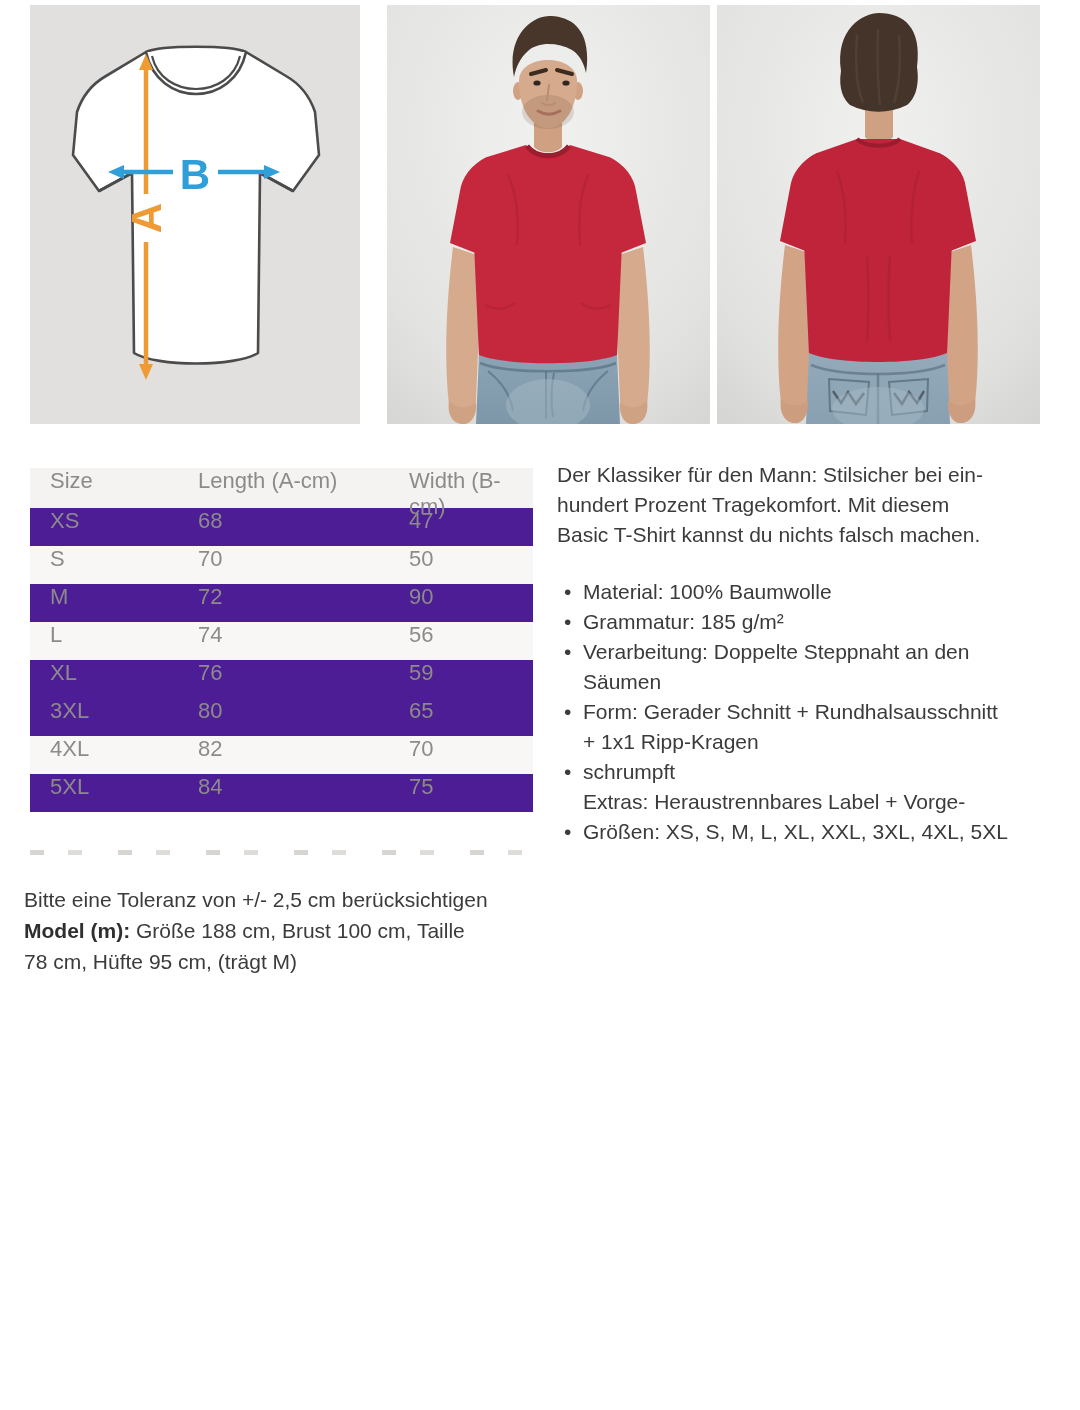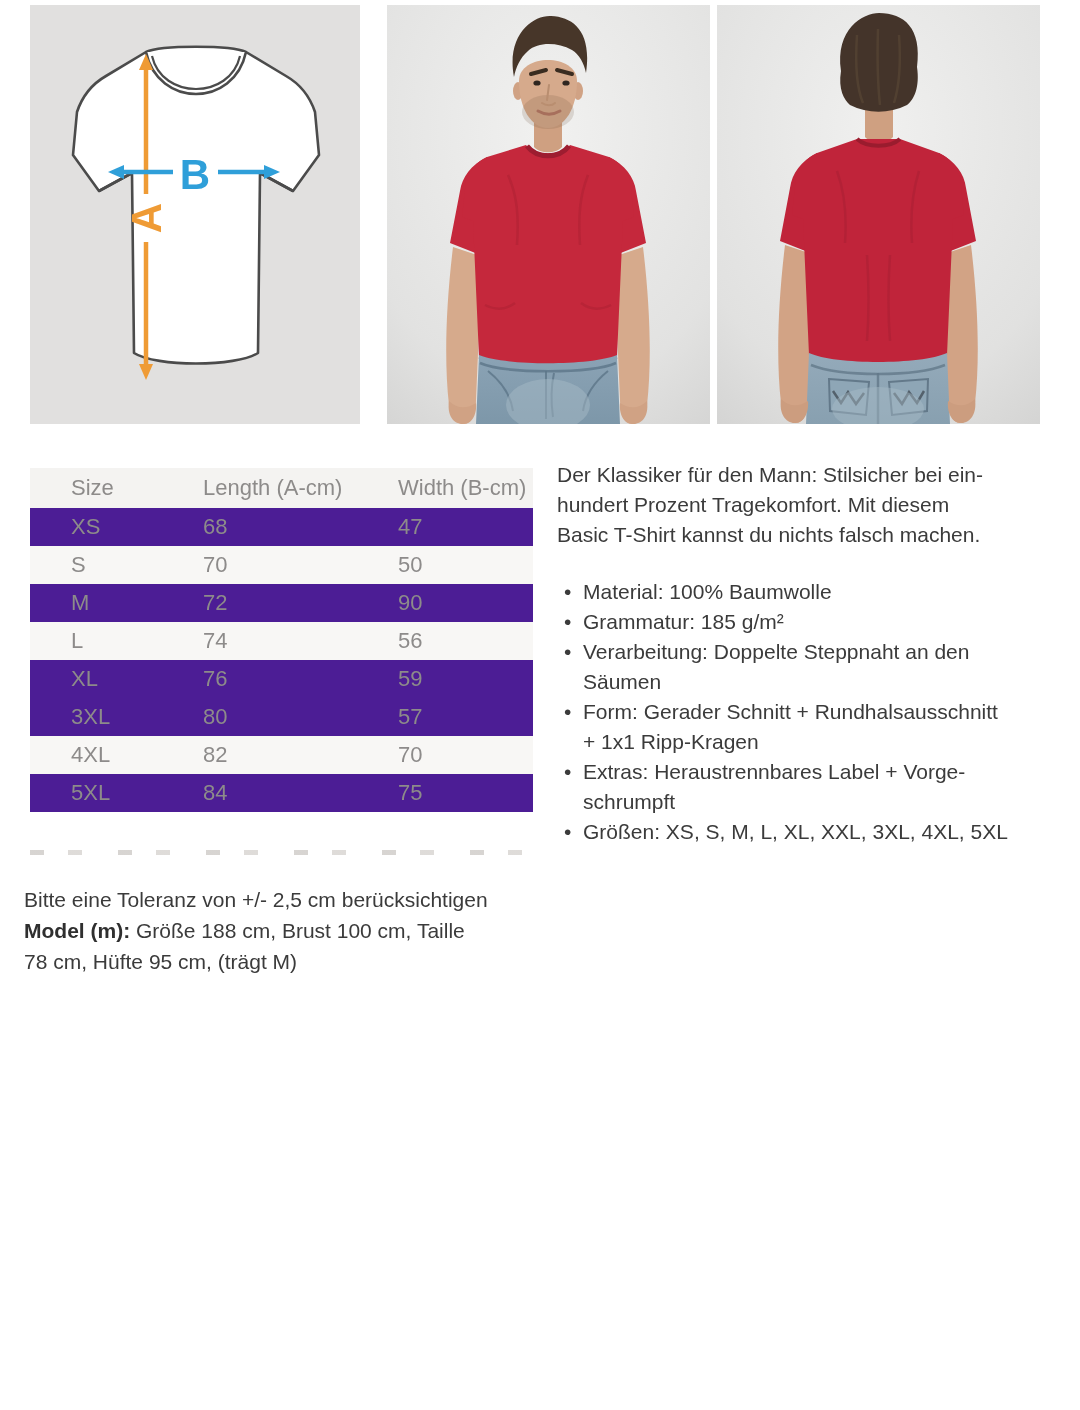--- a/index.html
+++ b/index.html
@@ -8,21 +8,21 @@
   .abs{position:absolute;}
   figure{margin:0;padding:0;}
 
   
   #diagram-panel{left:30px;top:5px;width:330px;height:419px;}
   #front-panel{left:387px;top:5px;width:323px;height:419px;}
   #back-panel{left:717px;top:5px;width:323px;height:419px;}
 
   
   #size-table{left:30px;top:468px;width:503px;font-size:22px;color:#8d8b8a;}
-  #size-table .trow{display:flex;align-items:center;padding-left:41px;box-sizing:border-box;}
+  #size-table .trow{display:flex;padding-left:20px;box-sizing:border-box;gap:16px;}
   #size-table .thead{height:40px;background:#f4f3f1;}
   #size-table .r{height:38px;}
   #size-table .dark{background:#4c1d95;}
   #size-table .light{background:#f8f7f5;}
   #size-table .c1{width:132px;}
   #size-table .c2{width:195px;}
   #size-table .c3{flex:1;}
   #clip-strip{left:30px;top:850px;width:503px;height:5px;opacity:.55;
       background:repeating-linear-gradient(to right,#b7b2ad 0 14px,transparent 14px 38px,#c4bfba 38px 52px,transparent 52px 88px);}
 
@@ -196,21 +196,21 @@
     <span class="c3">56</span>
   </div>
   <div class="trow r dark">
     <span class="c1">XL</span>
     <span class="c2">76</span>
     <span class="c3">59</span>
   </div>
   <div class="trow r dark">
     <span class="c1">3XL</span>
     <span class="c2">80</span>
-    <span class="c3">57</span>
+    <span class="c3">65</span>
   </div>
   <div class="trow r light">
     <span class="c1">4XL</span>
     <span class="c2">82</span>
     <span class="c3">70</span>
   </div>
   <div class="trow r dark">
     <span class="c1">5XL</span>
     <span class="c2">84</span>
     <span class="c3">75</span>
@@ -247,22 +247,22 @@
     <div class="bullet">
       <span class="marker">•</span>
       <div class="btext">
         <div>Form: Gerader Schnitt + Rundhalsausschnitt</div>
         <div>+ 1x1 Ripp-Kragen</div>
       </div>
     </div>
     <div class="bullet">
       <span class="marker">•</span>
       <div class="btext">
+        <div>schrumpft</div>
         <div>Extras: Heraustrennbares Label + Vorge-</div>
-        <div>schrumpft</div>
       </div>
     </div>
     <div class="bullet">
       <span class="marker">•</span>
       <div class="btext">
           <div>Größen: XS, S, M, L, XL, XXL, 3XL, 4XL, 5XL</div>
         </div>
     </div>
   </div>
 </section>

